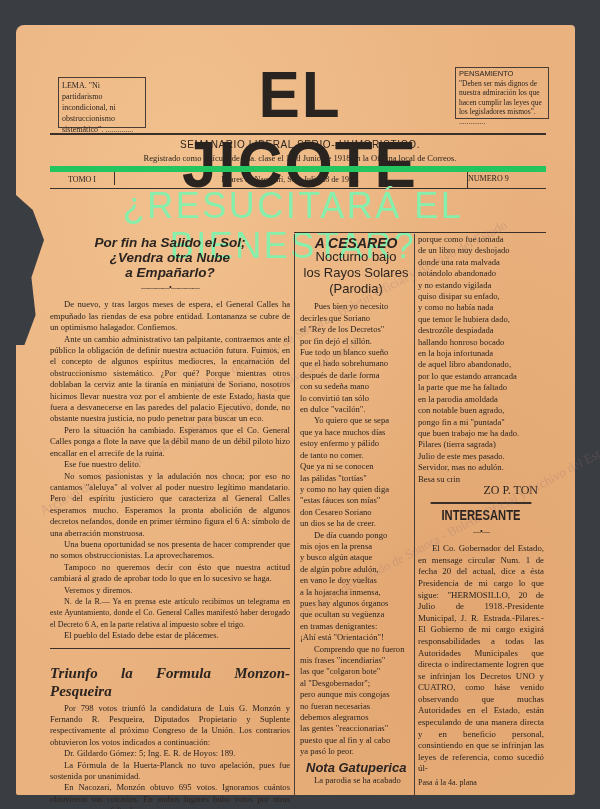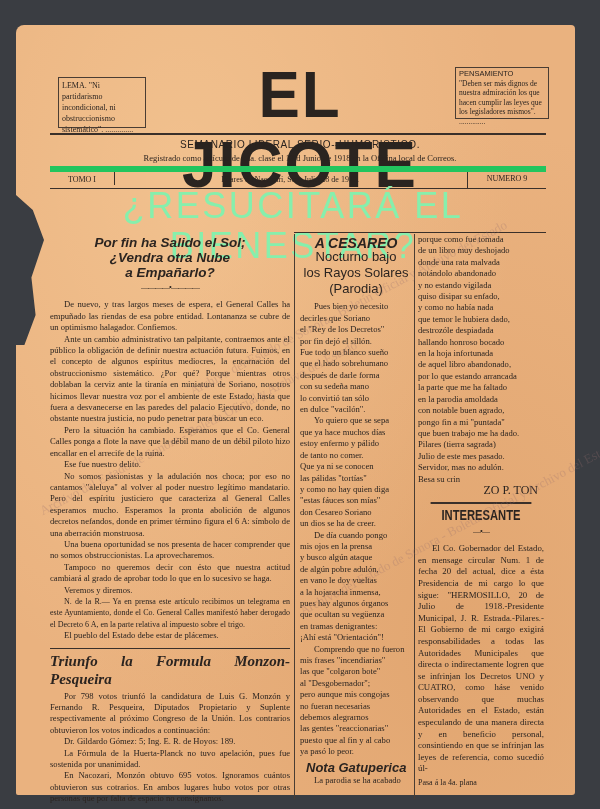--- a/index.html
+++ b/index.html
@@ -12,32 +12,32 @@
   .lema { left:58px; top:77px; width:80px; height:45px; border:1px solid #4a3d33; font-size:8px; line-height:11px; padding:2px 3px; }
   .pensa { left:455px; top:67px; width:86px; height:48px; border:1px solid #4a3d33; font-size:7.5px; line-height:9.5px; padding:1px 3px; }
   .pensa .t { font-family:"Liberation Sans", sans-serif; font-size:7.5px; }
   .masthead { left:150px; top:64px; width:300px; text-align:center; font-family:"Liberation Sans", sans-serif; font-weight:bold; font-size:62px; letter-spacing:2px; transform:scaleY(1.05); color:#2a2420; line-height:66px; }
   .rule { height:0; border-top:2px solid #3a302a; }
   .sub1 { left:60px; top:139px; width:480px; text-align:center; font-family:"Liberation Sans", sans-serif; font-size:10px; letter-spacing:0.6px; }
   .sub2 { left:60px; top:153px; width:480px; text-align:center; font-size:8.5px; }
   .dateline { left:50px; top:166px; width:496px; height:16px; border-top:6px solid #22c55e; border-bottom:1px solid #3a302a; font-size:8px; }
   .dateline .tomo { position:absolute; left:0; width:64px; top:3px; text-align:center; border-right:1px solid #3a302a; height:13px; top:0; line-height:15px; }
   .dateline .center { position:absolute; left:64px; right:80px; text-align:center; line-height:15px; }
-  .dateline .num { position:absolute; right:0; width:78px; border-left:1px solid #3a302a; height:16px; text-align:center; line-height:13px; }
+  .dateline .num { position:absolute; right:0; width:78px; border-left:1px solid #3a302a; height:16px; line-height:13px; }
   .headline { left:38px; top:186px; width:510px; text-align:center; font-family:"Liberation Sans", sans-serif; font-size:36px; letter-spacing:2.5px; color:#86efac; line-height:40px; }
   .col { font-size:8.6px; line-height:11.4px; text-align:justify; }
   .col p { margin:0; text-indent:14px; }
   .col1 { left:50px; top:235px; width:240px; }
   .col2 { left:300px; top:238px; width:112px; }
   .col3 { left:418px; top:234px; width:126px; }
   .vrule { border-left:1px solid #4a3d33; }
   .h-ital { font-style:italic; font-weight:bold; text-align:center; font-family:"Liberation Sans", sans-serif; }
   .h1a { font-size:13.5px; line-height:15px; }
   .orn { text-align:center; font-size:8px; margin:2px 0 6px; letter-spacing:-1px; }
-  .h2 { font-size:15px; line-height:18px; font-style:italic; font-weight:bold; font-family:"Liberation Serif", serif; margin:6px 0 3px; border-top:1px solid #3a302a; padding-top:3px; }
+  .h2 { font-size:15px; line-height:18px; font-style:italic; font-weight:bold; font-family:"Liberation Serif", serif; margin:6px 0 3px; border-top:1px solid #3a302a; padding-top:15px; }
   .cesareo { font-size:14px; font-style:italic; font-weight:bold; font-family:"Liberation Sans", sans-serif; text-align:center; }
   .nocturno { font-family:"Liberation Sans", sans-serif; font-size:13px; line-height:16px; text-align:center; margin-bottom:4px; }
   .verse p { margin:0; text-indent:0; text-align:left; white-space:nowrap; }
   .verse .st { text-indent:14px; }
   .nota { font-size:13px; font-style:italic; font-weight:bold; font-family:"Liberation Sans", sans-serif; margin:4px 0 2px 6px; }
   .sign { text-align:right; margin-right:6px; font-size:12px; }
   .interesante { font-family:"Liberation Sans", sans-serif; font-weight:bold; font-size:14px; text-align:center; transform:scaleX(0.8); margin:6px 0 4px; border-top:2px solid #3a302a; padding-top:6px; }
   .watermark { position:absolute; color:rgba(150,110,110,0.28); font-size:13px; transform:rotate(-28deg); white-space:nowrap; pointer-events:none; }
 </style>
 </head>

